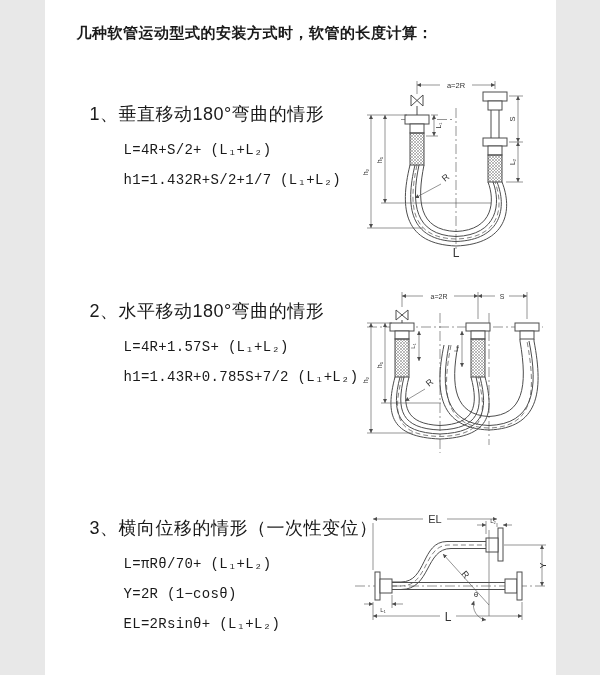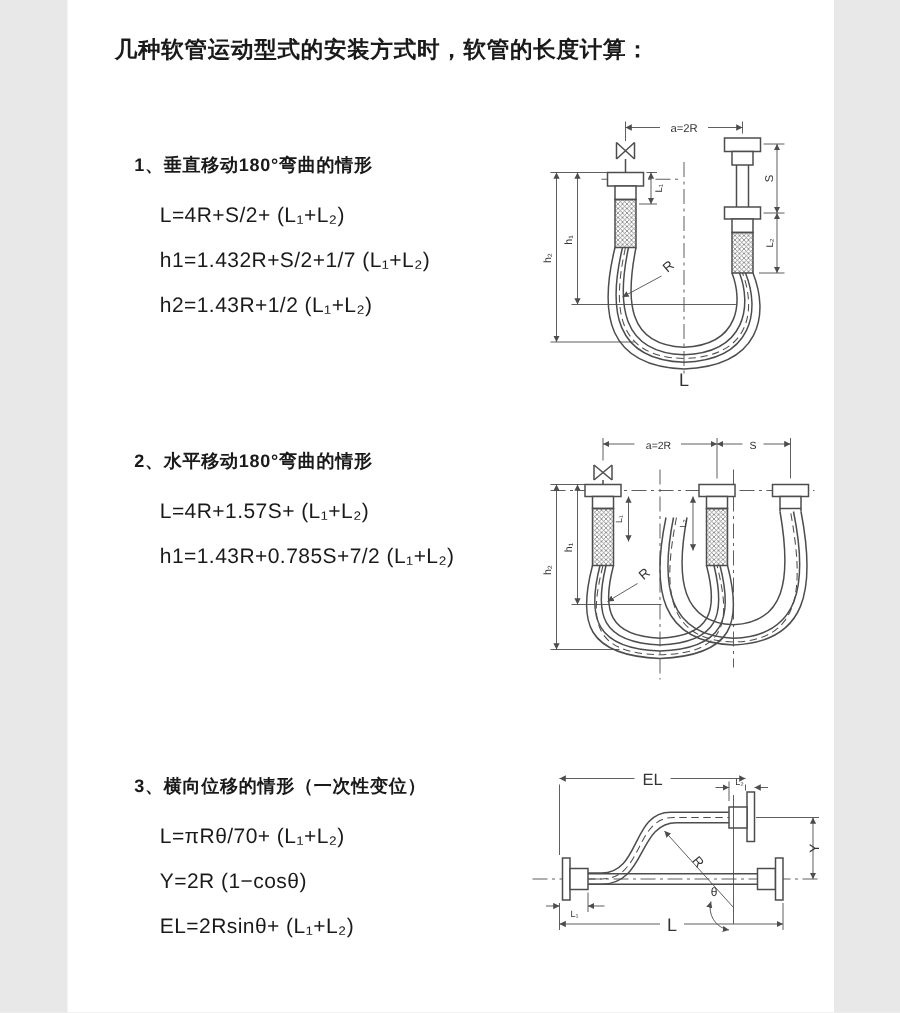--- a/index.html
+++ b/index.html
@@ -6,22 +6,22 @@
   .page{
     position:relative;width:511px;height:675px;background:#ffffff;
     font-family:"Liberation Sans","DejaVu Sans",sans-serif;color:#1a1a1a;
     overflow:hidden;margin:0 auto;
   }
   .title{
     position:absolute;left:32px;top:24px;font-size:15px;font-weight:600;
     letter-spacing:0.5px;white-space:nowrap;
   }
   .section{position:absolute;left:45px;}
-  .sec-heading{font-size:12px;font-weight:700;letter-spacing:0.5px;margin:0 0 9px 0;white-space:nowrap;}
-  .formula{font-size:14px;margin-left:17px;height:30px;line-height:30px;white-space:nowrap;letter-spacing:0.3px;}
+  .sec-heading{font-size:18px;font-weight:400;letter-spacing:0.5px;margin:0 0 9px 0;white-space:nowrap;}
+  .formula{font-size:14px;margin-left:34px;height:30px;line-height:30px;white-space:nowrap;letter-spacing:0.3px;font-family:Liberation Mono, monospace;}
   #sec1{top:102px;}
   #sec2{top:299px;}
   #sec3{top:516px;}
   .diag{position:absolute;}
   #svg1{left:310px;top:70px;}
   #svg2{left:308px;top:283px;}
   #svg3{left:298px;top:498px;}
   svg text{fill:#333;font-family:"Liberation Sans","DejaVu Sans",sans-serif;}
   .dw{stroke:#4d4d4d;stroke-width:1;fill:none;}           
   .fit{stroke:#4d4d4d;stroke-width:1;fill:#ffffff;}       
@@ -34,21 +34,20 @@
 <body>
 
 <div class="page">
 
   <div class="title">几种软管运动型式的安装方式时，软管的长度计算：</div>
 
   <div class="section" id="sec1">
     <div class="sec-heading">1、垂直移动180°弯曲的情形</div>
     <div class="formula">L=4R+S/2+ (L₁+L₂)</div>
     <div class="formula">h1=1.432R+S/2+1/7 (L₁+L₂)</div>
-    <div class="formula">h2=1.43R+1/2 (L₁+L₂)</div>
   </div>
 
   <div class="section" id="sec2">
     <div class="sec-heading">2、水平移动180°弯曲的情形</div>
     <div class="formula">L=4R+1.57S+ (L₁+L₂)</div>
     <div class="formula">h1=1.43R+0.785S+7/2 (L₁+L₂)</div>
   </div>
 
   <div class="section" id="sec3">
     <div class="sec-heading">3、横向位移的情形（一次性变位）</div>

